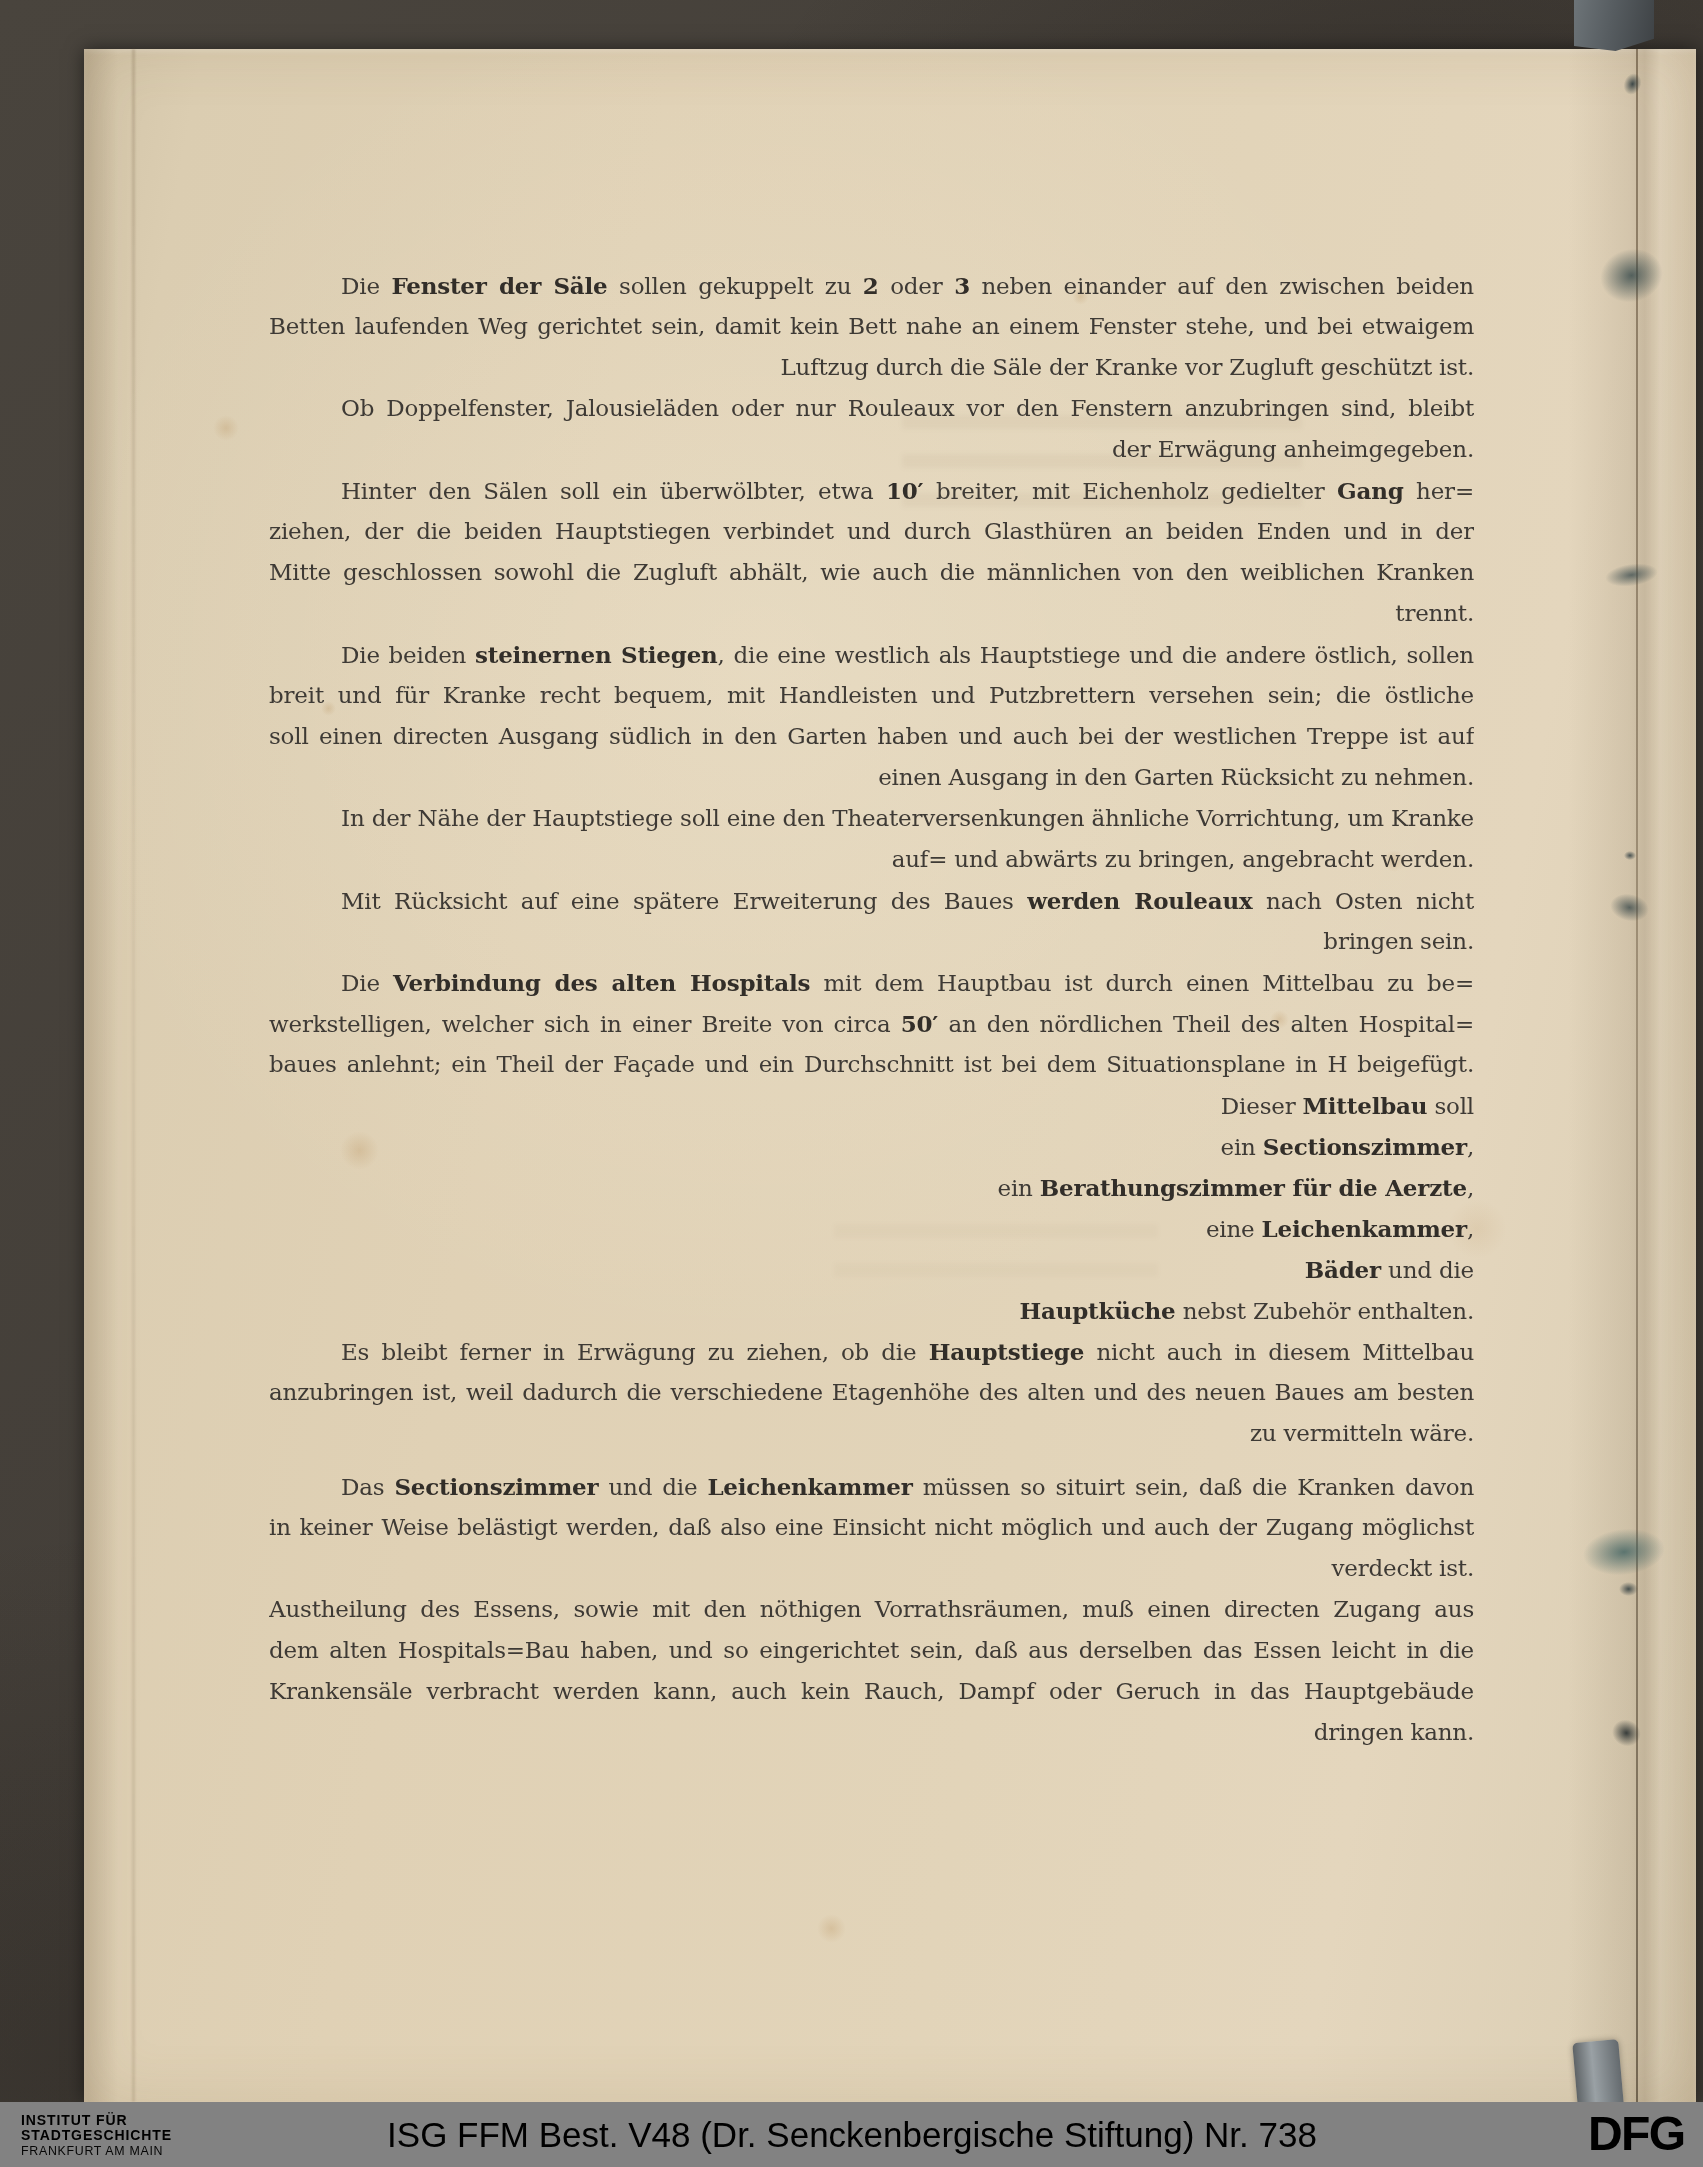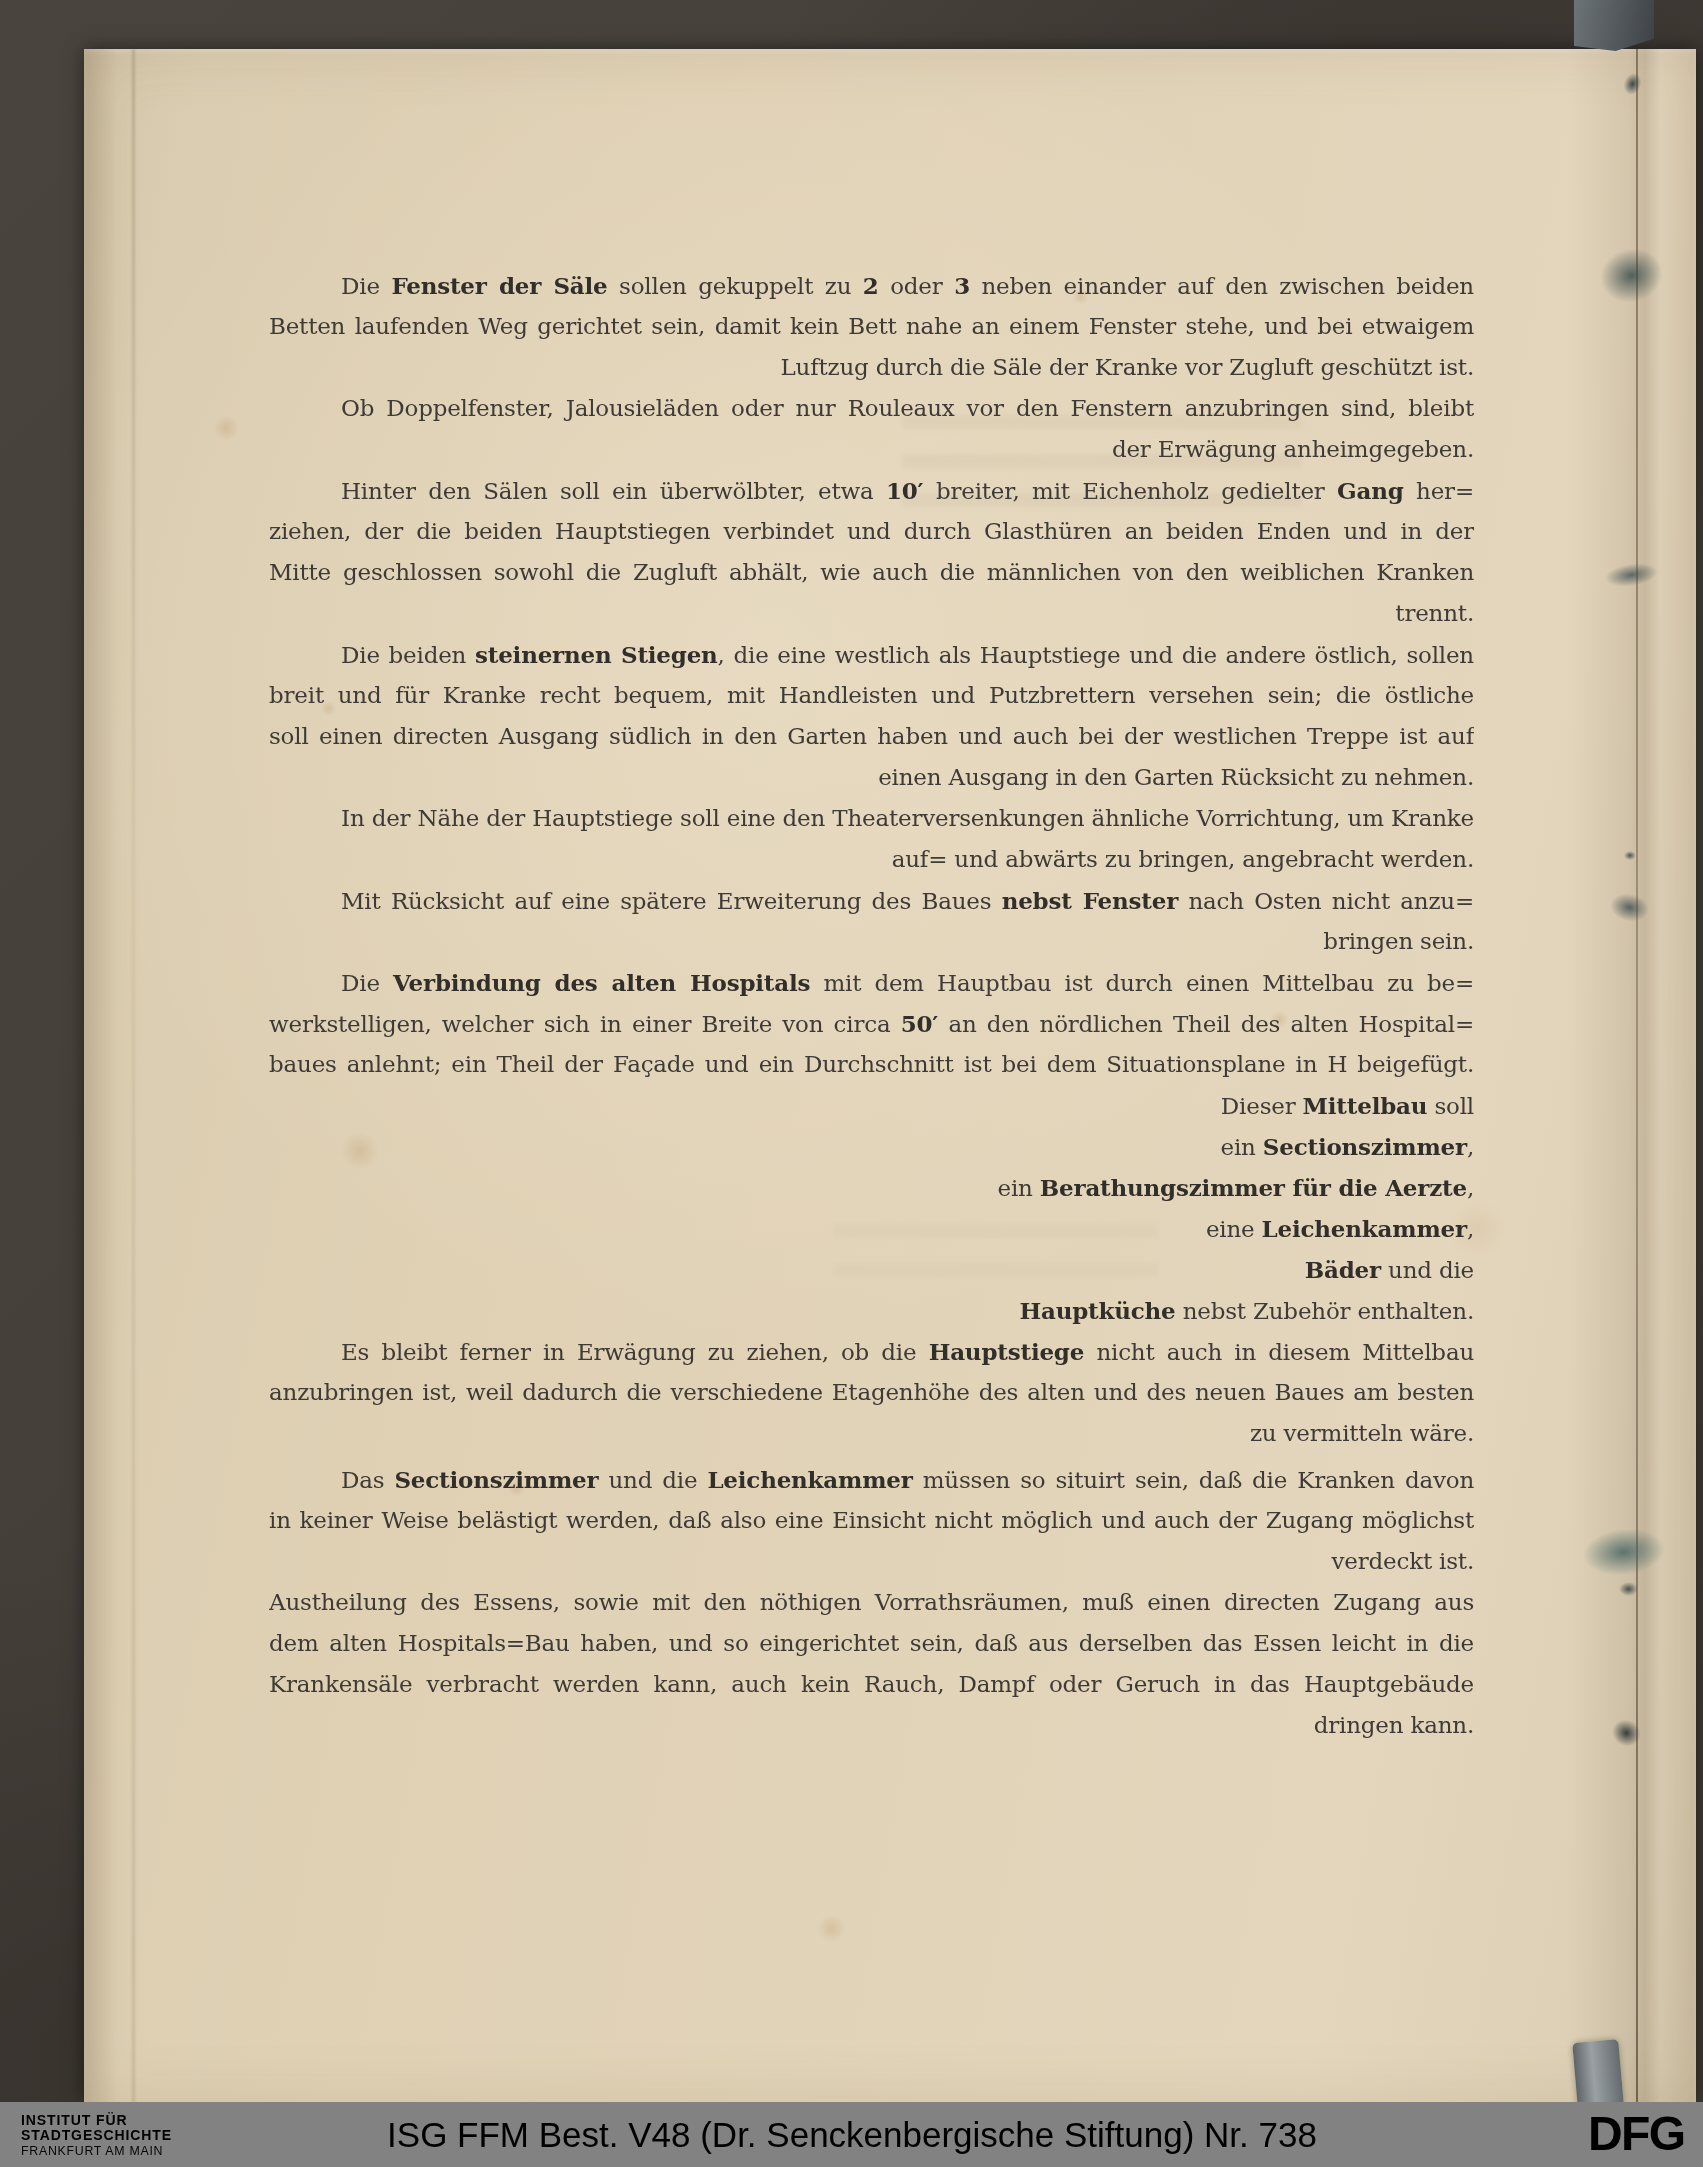--- a/index.html
+++ b/index.html
@@ -29,21 +29,21 @@
   .crease-right { position:absolute; left:1552px; top:0; bottom:0; width:1.7px;
     background:linear-gradient(180deg, rgba(80,62,40,0.55), rgba(80,62,40,0.35) 50%, rgba(60,48,32,0.6)); }
   .edge-left { position:absolute; left:0; top:0; bottom:0; width:34px;
     background:linear-gradient(90deg, rgba(90,70,45,0.18), rgba(0,0,0,0)); }
 
   .doc-text { position:absolute; left:185px; top:216px; width:1205px;
     color:#3e3a35; font-size:23px; letter-spacing:-0.2px; }
   .line { height:41px; line-height:41px; text-align:right; white-space:nowrap; overflow:hidden; }
   .line.j { text-align:justify; text-align-last:justify; white-space:normal; }
   .line.ind { padding-left:72px; }
-  .line.gap { margin-top:5px; }
+  .line.gap { margin-top:12px; }
   .line .b { font-weight:bold; color:#322e29; }
 
   .ghost { position:absolute; filter:blur(2.6px); opacity:0.55; pointer-events:none;
     background:repeating-linear-gradient(180deg, rgba(120,98,66,0.10) 0 13.6px, rgba(0,0,0,0) 13.6px 39px); }
   .stain { position:absolute; border-radius:50%; pointer-events:none;
     background:radial-gradient(circle, rgba(167,116,52,0.20), rgba(167,116,52,0) 70%); }
   .stitch { position:absolute; pointer-events:none; }
 
   .clip-top { position:absolute; left:1574px; top:0; width:80px; height:51px;
     background:linear-gradient(100deg,#6d7478 0%, #575d61 45%, #3e4245 100%);
@@ -105,21 +105,21 @@
         <div class="line j ind"><span>Hinter den Sälen soll ein überwölbter, etwa </span><span class="b">10′</span><span> breiter, mit Eichenholz gedielter </span><span class="b">Gang</span><span> her=</span></div>
         <div class="line j"><span>ziehen, der die beiden Hauptstiegen verbindet und durch Glasthüren an beiden Enden und in der</span></div>
         <div class="line j"><span>Mitte geschlossen sowohl die Zugluft abhält, wie auch die männlichen von den weiblichen Kranken</span></div>
         <div class="line"><span>trennt.</span></div>
         <div class="line j ind"><span>Die beiden </span><span class="b">steinernen Stiegen</span><span>, die eine westlich als Hauptstiege und die andere östlich, sollen</span></div>
         <div class="line j"><span>breit und für Kranke recht bequem, mit Handleisten und Putzbrettern versehen sein; die östliche Treppe</span></div>
         <div class="line j"><span>soll einen directen Ausgang südlich in den Garten haben und auch bei der westlichen Treppe ist auf</span></div>
         <div class="line"><span>einen Ausgang in den Garten Rücksicht zu nehmen.</span></div>
         <div class="line j ind"><span>In der Nähe der Hauptstiege soll eine den Theaterversenkungen ähnliche Vorrichtung, um Kranke</span></div>
         <div class="line"><span>auf= und abwärts zu bringen, angebracht werden.</span></div>
-        <div class="line j ind"><span>Mit Rücksicht auf eine spätere Erweiterung des Baues </span><span class="b">nebst Fenster</span><span> nach Osten nicht anzu=</span></div>
+        <div class="line j ind"><span>Mit Rücksicht auf eine spätere Erweiterung des Baues </span><span class="b">werden Rouleaux</span><span> nach Osten nicht anzu=</span></div>
         <div class="line"><span>bringen sein.</span></div>
         <div class="line j ind"><span>Die </span><span class="b">Verbindung des alten Hospitals</span><span> mit dem Hauptbau ist durch einen Mittelbau zu be=</span></div>
         <div class="line j"><span>werkstelligen, welcher sich in einer Breite von circa </span><span class="b">50′</span><span> an den nördlichen Theil des alten Hospital=</span></div>
         <div class="line j"><span>baues anlehnt; ein Theil der Façade und ein Durchschnitt ist bei dem Situationsplane in H beigefügt.</span></div>
         <div class="line ind"><span>Dieser </span><span class="b">Mittelbau</span><span> soll</span></div>
         <div class="line"><span>ein </span><span class="b">Sectionszimmer</span><span>,</span></div>
         <div class="line"><span>ein </span><span class="b">Berathungszimmer für die Aerzte</span><span>,</span></div>
         <div class="line"><span>eine </span><span class="b">Leichenkammer</span><span>,</span></div>
         <div class="line"><span class="b">Bäder</span><span> und die</span></div>
         <div class="line"><span class="b">Hauptküche</span><span> nebst Zubehör enthalten.</span></div>

